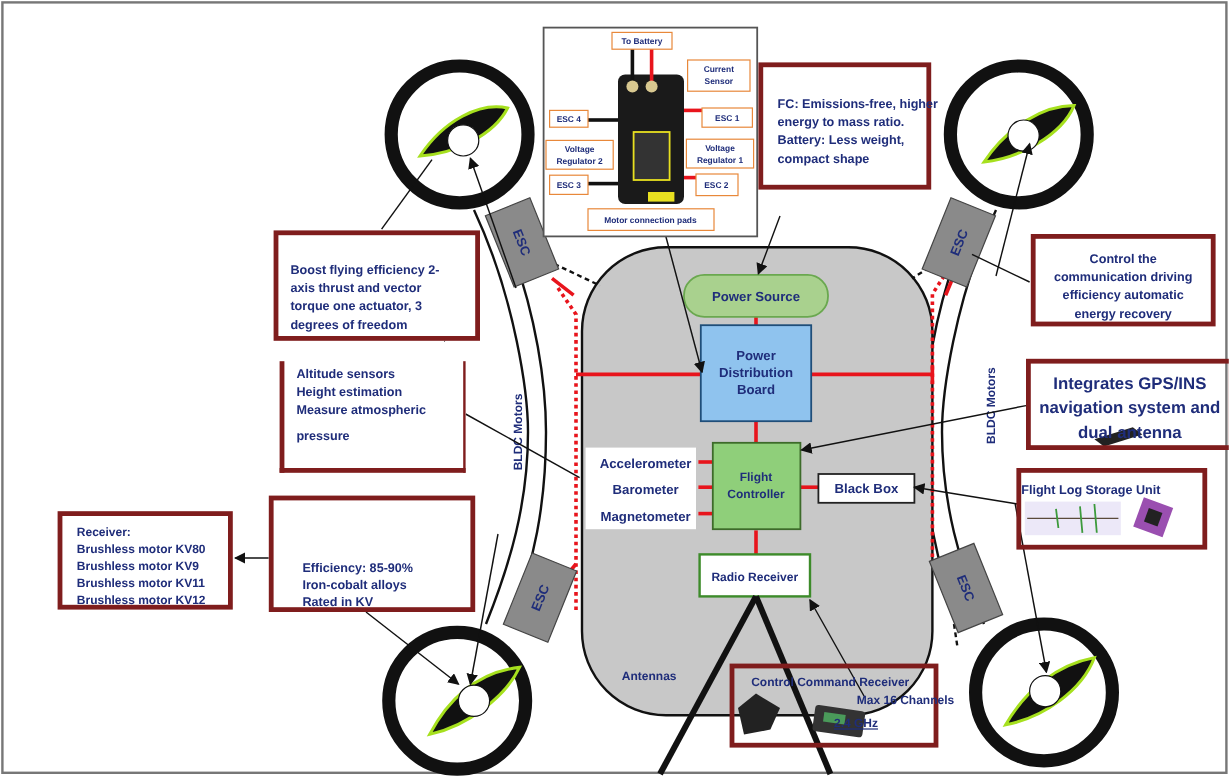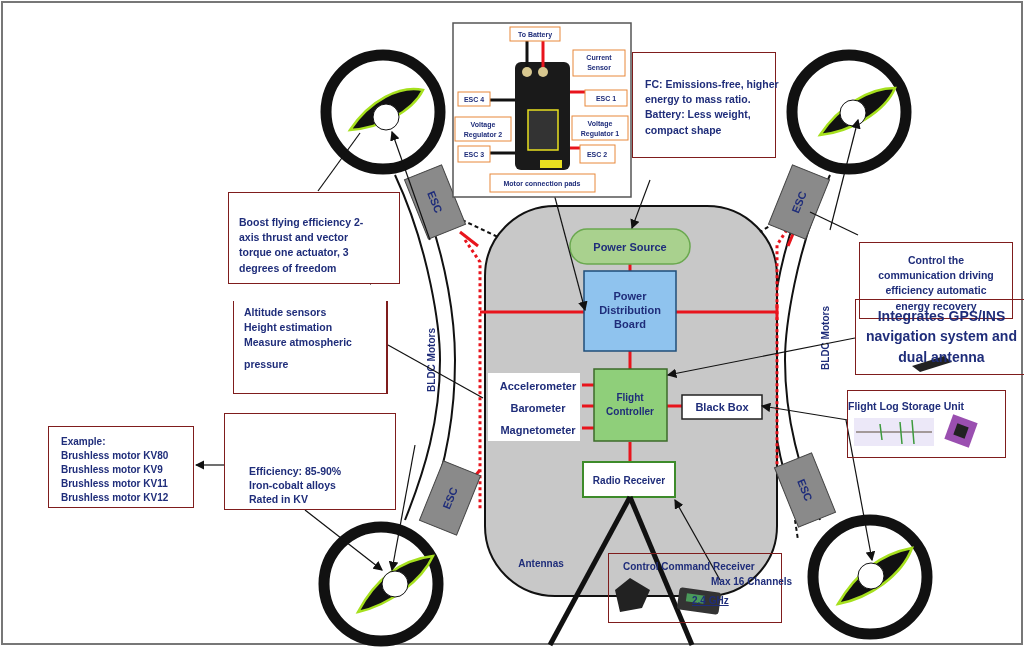--- a/index.html
+++ b/index.html
@@ -1,20 +1,20 @@
 <!DOCTYPE html>
 <html><head>
 <meta charset="utf-8">
 <style>
   html, body { margin:0; padding:0; background:#ffffff; }
   body { width:1024px; height:648px; position:relative; overflow:hidden; font-family:"Liberation Sans", sans-serif; }
   #frame { position:absolute; left:0; top:0; width:1024px; height:648px; }
   svg text { font-family:"Liberation Sans", sans-serif; font-weight:bold; }
   .navy { fill:#1f2d7a; }
-  .box { position:absolute; background:#fff; border:1px solid #7f1d1d; box-sizing:border-box; color:#1f2d7a; font-weight:bold; font-size:11px; line-height:1.45; font-family:"Liberation Sans", sans-serif; }
+  .box { position:absolute; background:#fff; border:4px solid #7f1d1d; box-sizing:border-box; color:#1f2d7a; font-weight:bold; font-size:11px; line-height:1.45; font-family:"Liberation Sans", sans-serif; }
   .box div { white-space:nowrap; }
 </style>
 </head>
 <body>
 
 <svg id="frame" width="1024" height="648" viewBox="0 0 1024 648" xmlns="http://www.w3.org/2000/svg">
   <defs>
     <marker id="arr" markerWidth="8" markerHeight="8" refX="7" refY="4" orient="auto">
       <path d="M0,0 L8,4 L0,8 Z" fill="#111"></path>
     </marker>
@@ -232,34 +232,34 @@
 </div>
 
 <div class="box" style="left:233px;top:301px;width:155px;height:93px;padding:4px 0 0 10px;font-size:10.5px;border-top:none;border-right-width:2px;">
   <div>Altitude sensors</div>
   <div>Height estimation</div>
   <div>Measure atmospheric</div>
   <div style="margin-top:6px;">pressure</div>
 </div>
 
 <div class="box" style="left:48px;top:426px;width:146px;height:82px;padding:8px 0 0 12px;font-size:10px;line-height:1.4;">
-  <div>Example:</div>
+  <div>Receiver:</div>
   <div>Brushless motor KV80</div>
   <div>Brushless motor KV9</div>
   <div>Brushless motor KV11</div>
   <div>Brushless motor KV12</div>
 </div>
 
 <div class="box" style="left:224px;top:413px;width:172px;height:97px;padding:50px 0 0 24px;font-size:10.5px;line-height:1.35;">
   <div>Efficiency: 85-90%</div>
   <div>Iron-cobalt alloys</div>
   <div>Rated in KV</div>
 </div>
 
-<div class="box" style="left:859px;top:195px;width:154px;height:77px;padding:10px 0 0 0;text-align:center;font-size:10.5px;margin-top:47px;">
+<div class="box" style="left:859px;top:195px;width:154px;height:77px;padding:10px 0 0 0;text-align:center;font-size:10.5px;">
   <div>Control the</div>
   <div>communication  driving</div>
   <div>efficiency automatic</div>
   <div>energy recovery</div>
 </div>
 
 <div class="box" style="left:855px;top:299px;width:173px;height:76px;padding:6px 0 0 0;text-align:center;font-size:14px;background:transparent;">
   <div>Integrates GPS/INS</div>
   <div>navigation system and</div>
   <div>dual antenna</div>

